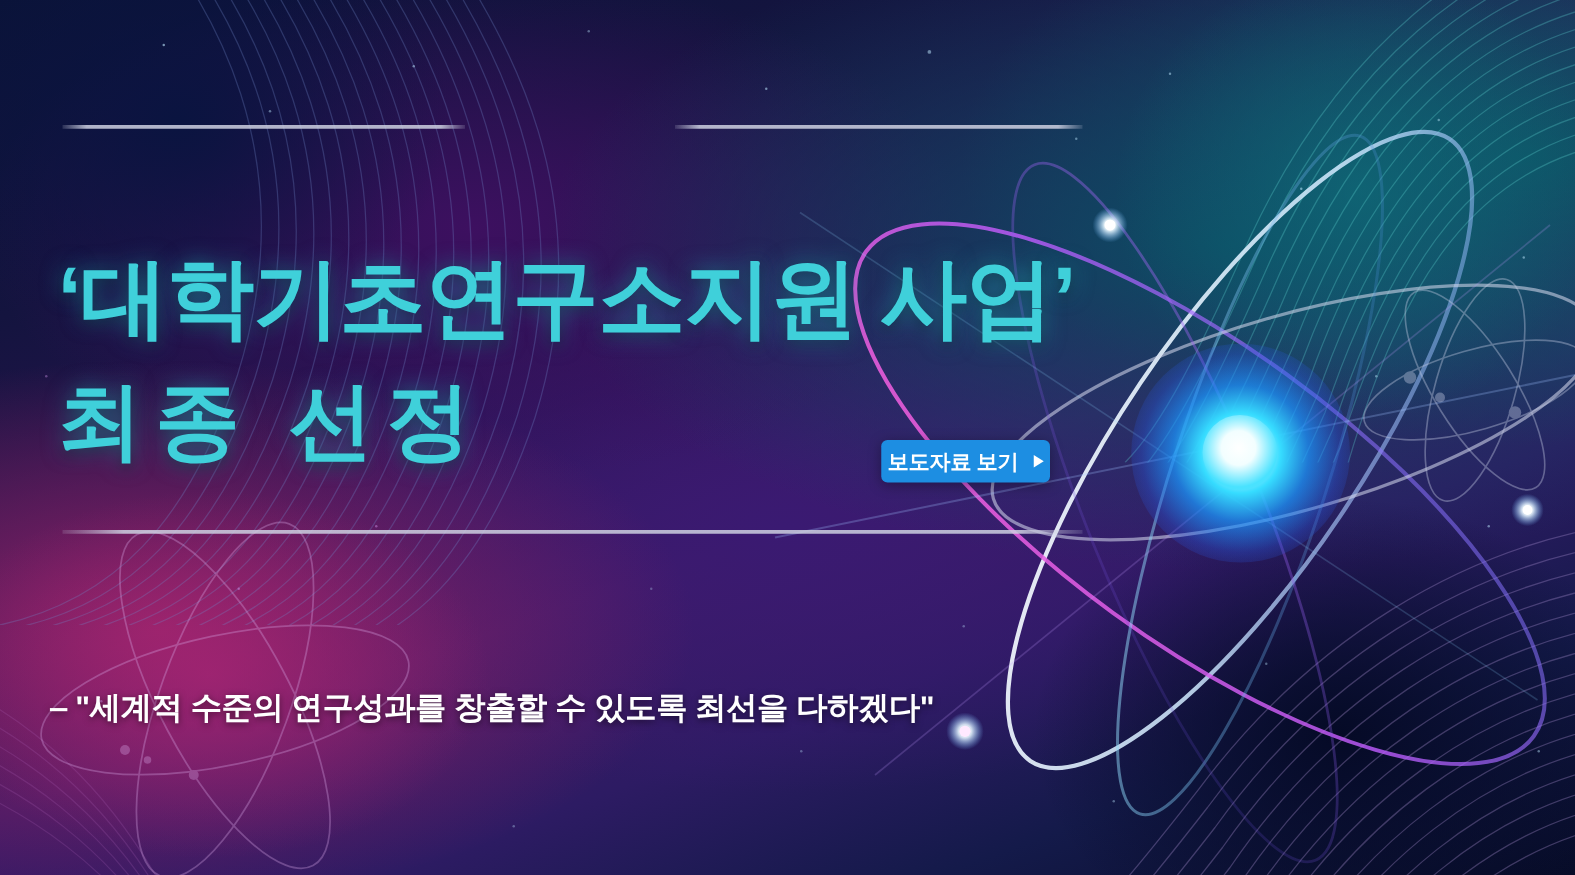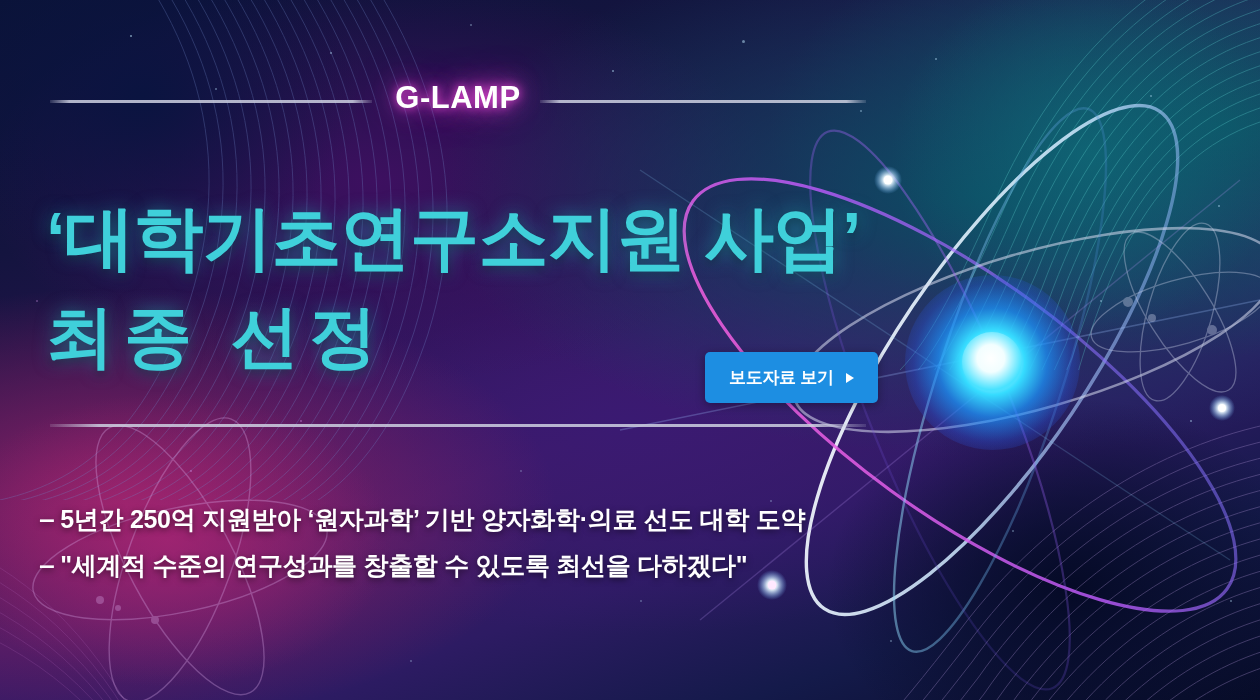--- a/index.html
+++ b/index.html
@@ -98,21 +98,21 @@
   .title2{
     position:absolute;left:46px;top:292px;
     font-size:68px;font-weight:bold;color:#3fd0da;letter-spacing:10px;
     text-shadow:0 0 18px rgba(40,190,210,.55),0 3px 10px rgba(0,0,0,.45);
     white-space:nowrap;
   }
 
   .press-btn{
     position:absolute;left:705px;top:352px;
     display:flex;align-items:center;gap:12px;
-    padding:0 24px;height:51px;
+    padding:0 5px;height:34px;
     background:#1d8ee2;border-radius:5px;border:none;
     cursor:pointer;
     box-shadow:0 2px 10px rgba(0,0,0,.35);
   }
   .press-btn-label{
     font-size:17px;font-weight:bold;color:#ffffff;letter-spacing:-.3px;
     font-family:"Liberation Sans","DejaVu Sans",sans-serif;
   }
   .press-btn-arrow{
     width:0;height:0;
@@ -326,30 +326,28 @@
 
     <div class="nucleus-glow"></div>
     <div class="nucleus-core"></div>
   </div>
 
   <div class="content">
 
     <div class="rule rule-top-left"></div>
     <div class="rule rule-top-right"></div>
 
-    <div class="brand">G-LAMP</div>
 
 
     <div class="title1">‘대학기초연구소지원 사업’</div>
     <div class="title2">최종 선정</div>
 
     <button class="press-btn">
       <span class="press-btn-label">보도자료 보기</span>
       <span class="press-btn-arrow"></span>
     </button>
 
     <div class="rule rule-bottom"></div>
 
-    <div class="bullet bullet-1">‒ 5년간 250억 지원받아 ‘원자과학’ 기반 양자화학·의료 선도 대학 도약</div>
     <div class="bullet bullet-2">‒ "세계적 수준의 연구성과를 창출할 수 있도록 최선을 다하겠다"</div>
 
   </div>
 </div>
 
 </body></html>

